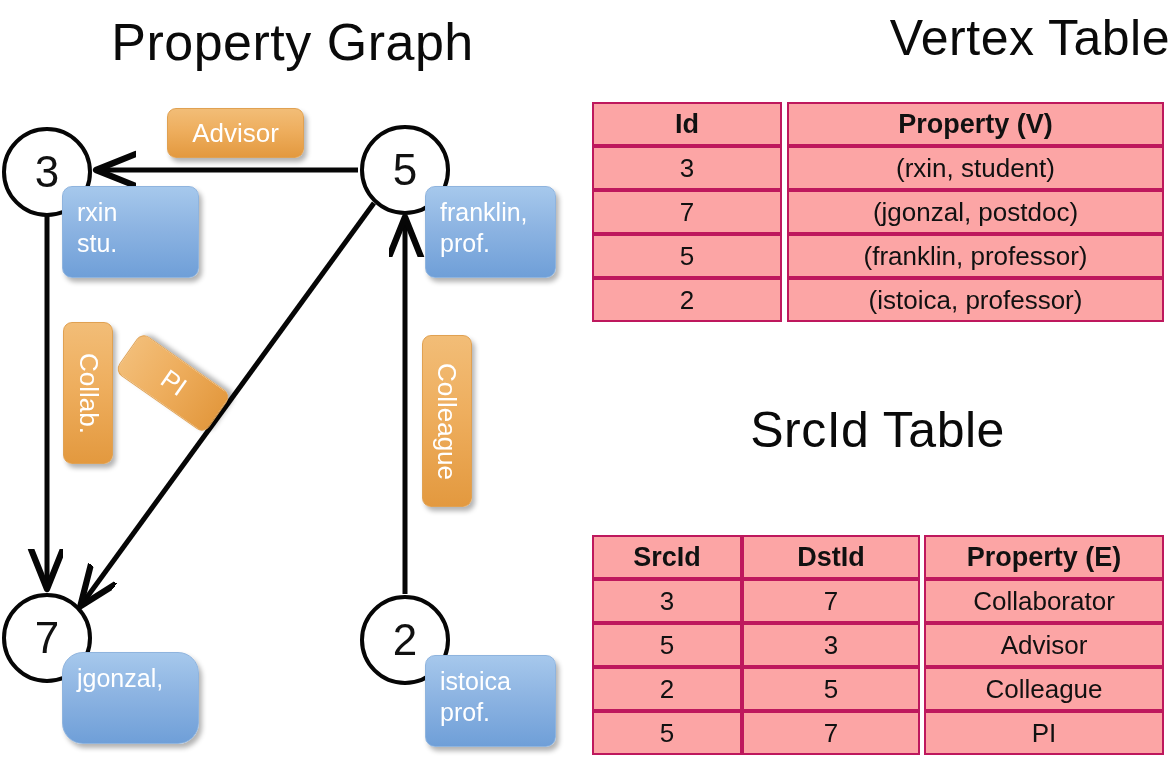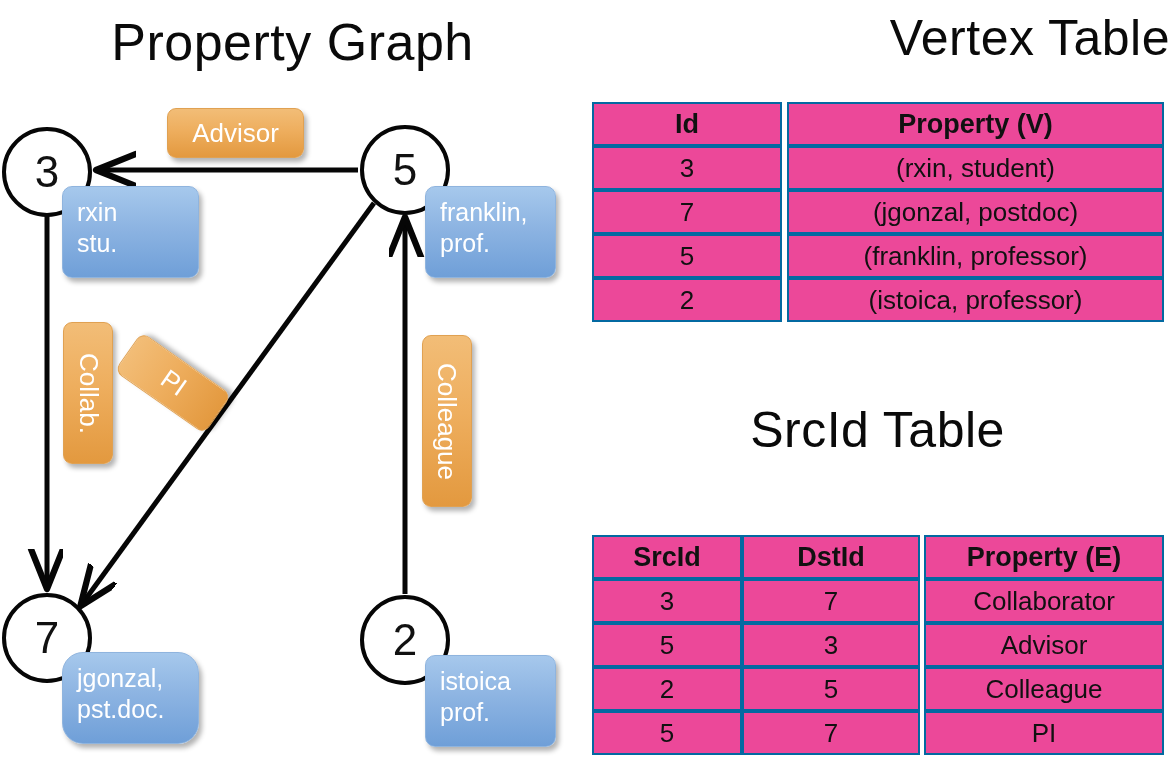--- a/index.html
+++ b/index.html
@@ -73,30 +73,30 @@
   .rot-pi span{transform:rotate(90deg);}
 
   
   .data-table{
     position:absolute;
     border-collapse:separate;
     border-spacing:0;
     table-layout:fixed;
   }
   .data-table td, .data-table th{
-    border:2px solid #0369a1;
+    border:2px solid #be185d;
     font-family:"Liberation Sans", sans-serif;
     font-weight:300;
     font-size:26px;
     color:#111;
     text-align:center;
     padding:0;
     height:44px;
     box-sizing:border-box;
-    background:#ec4899;
+    background:#fca5a5;
   }
   .data-table th{font-weight:bold;font-size:27px;}
   td.gap, th.gap{border:none;background:transparent;width:5px;height:auto;}
   .cell-v{background:#ccd9ee;}
   .cell-e{background:#f6ddc3;}
 
   #vertex-table{left:592px;top:102px;width:572px;}
   #vertex-table col.c-id{width:190px;}
   #vertex-table col.c-gap{width:5px;}
   #vertex-table col.c-prop{width:377px;}
@@ -142,21 +142,20 @@
     <div class="prop-box" style="left:62px;top:186px;width:137px;height:92px;">
       <div>rxin</div>
       <div>stu.</div>
     </div>
     <div class="prop-box" style="left:425px;top:186px;width:131px;height:92px;">
       <div>franklin,</div>
       <div>prof.</div>
     </div>
     <div class="prop-box" style="left:62px;top:652px;width:137px;height:92px;border-radius:21px;">
       <div>jgonzal,</div>
-      <div>pst.doc.</div>
     </div>
     <div class="prop-box" style="left:425px;top:655px;width:131px;height:92px;">
       <div>istoica</div>
       <div>prof.</div>
     </div>
 
     <div class="edge-label" style="left:167px;top:108px;width:137px;height:50px;font-size:26px;">
       <span>Advisor</span>
     </div>
 

